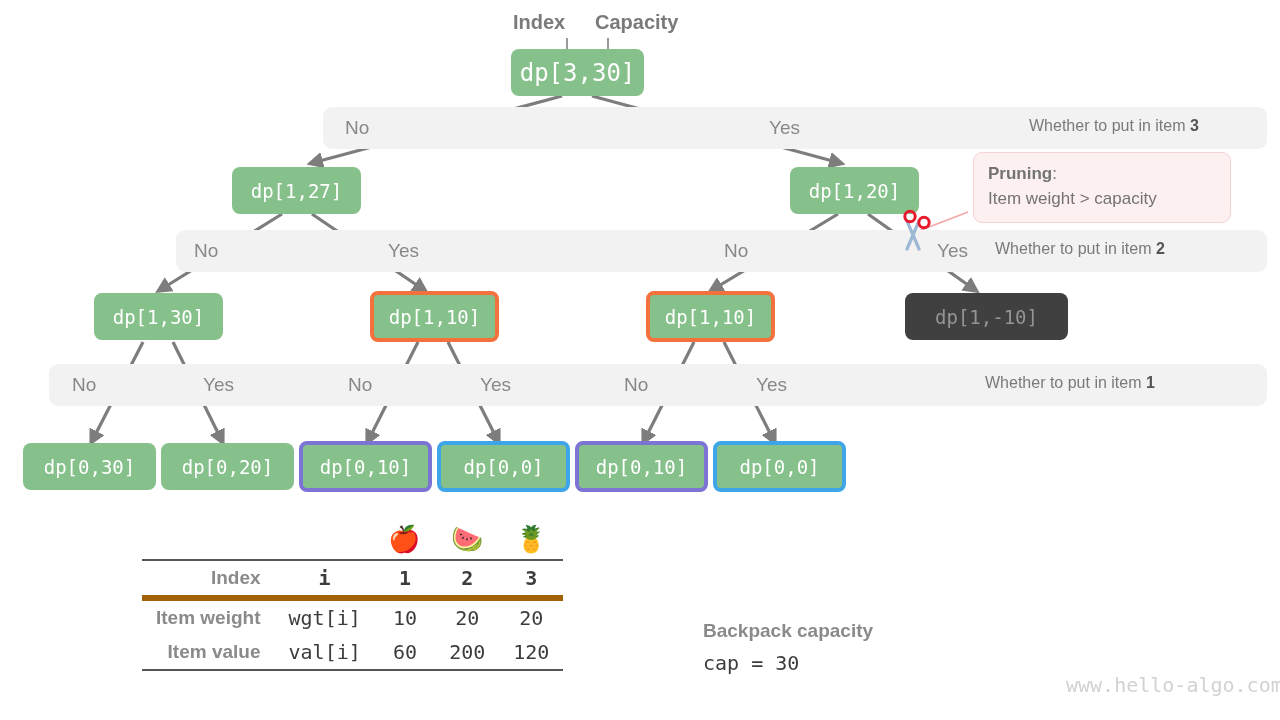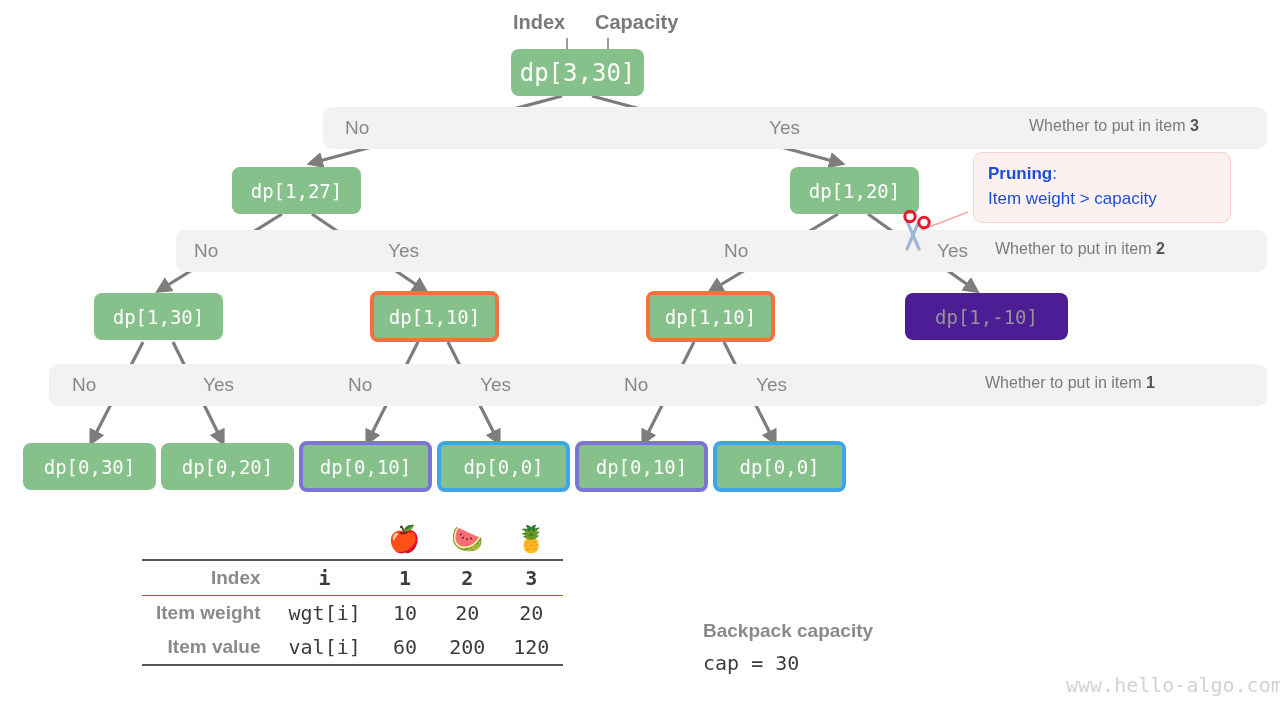--- a/index.html
+++ b/index.html
@@ -32,53 +32,53 @@
     display:flex;align-items:center;justify-content:center;
     background:#86c08a;color:#ffffff;border-radius:8px;
     font-family:"DejaVu Sans Mono","Liberation Mono",monospace;
     font-size:19px;letter-spacing:0px;white-space:nowrap;
     border:4px solid transparent;
   }
   .node.root{font-size:24px;}
   .node.b-orange{border-color:#f2713c;}
   .node.b-purple{border-color:#7b74d4;}
   .node.b-blue  {border-color:#3ea6e8;}
-  .node.muted{background:#4c1d95;color:#949494;border-color:transparent;}
+  .node.muted{background:#404040;color:#949494;border-color:transparent;}
 
   
   .hdr{
     position:absolute;color:#7a7a7a;font-size:20px;font-weight:bold;
     white-space:nowrap;
   }
   .tick{position:absolute;width:2px;background:#9b9b9b;}
 
   
   .callout{
     position:absolute;box-sizing:border-box;
     background:#fdf0f0;border:1px solid #f6d2d2;border-radius:9px;
-    padding:9px 14px;color:#1d4ed8;font-size:17px;line-height:1.45;
+    padding:9px 14px;color:#737373;font-size:17px;line-height:1.45;
   }
   .callout .t1 b{font-weight:bold;}
 
   
   #tbl{position:absolute;}
   #tbl table{border-collapse:collapse;}
   #tbl td{padding:0;}
   .rowhead{
     text-align:right;color:#8a8a8a;font-size:19px;font-weight:bold;
     padding-right:18px !important;white-space:nowrap;
   }
   .mono{
     font-family:"DejaVu Sans Mono","Liberation Mono",monospace;
     font-size:20px;color:#3c3c3c;text-align:center;
   }
   .emoji{font-size:26px;text-align:center;line-height:1.1;}
   .cellpad{padding:5px 14px !important;}
   .hrule-top td{border-top:2px solid #555555;}
-  .hrule-thin td{border-top:1px solid #a16207;}
+  .hrule-thin td{border-top:6px solid #a16207;}
   .hrule-bot td{border-bottom:2px solid #555555;}
 
   
   .capnote{position:absolute;}
   .capnote .lbl{color:#8a8a8a;font-size:19px;font-weight:bold;}
   .capnote .val{
     font-family:"DejaVu Sans Mono","Liberation Mono",monospace;
     font-size:20px;color:#3c3c3c;margin-top:9px;
   }
 

